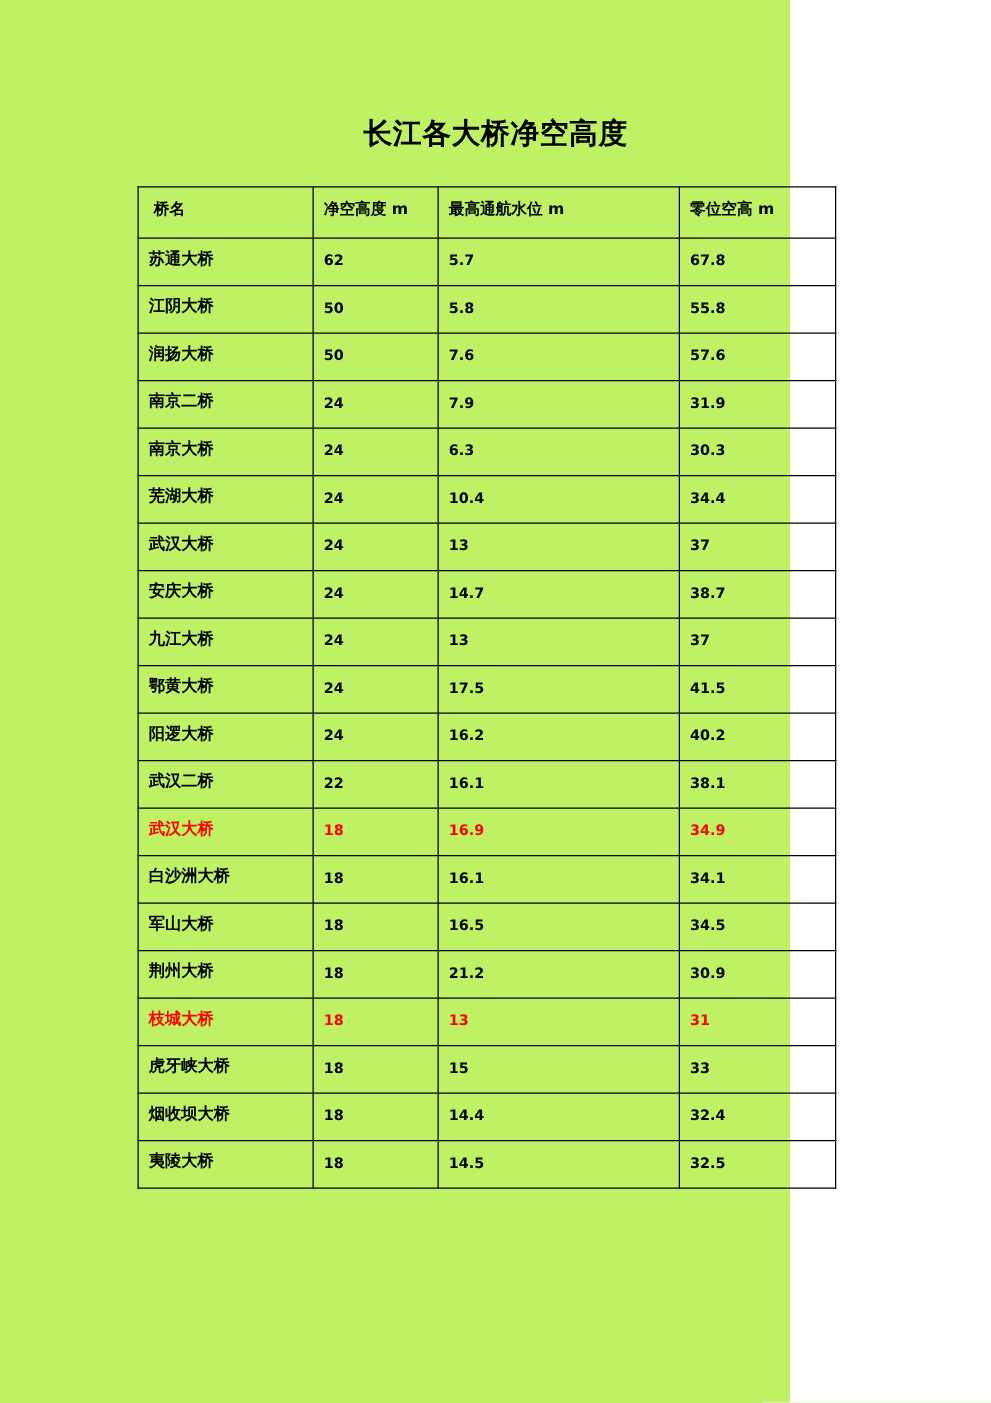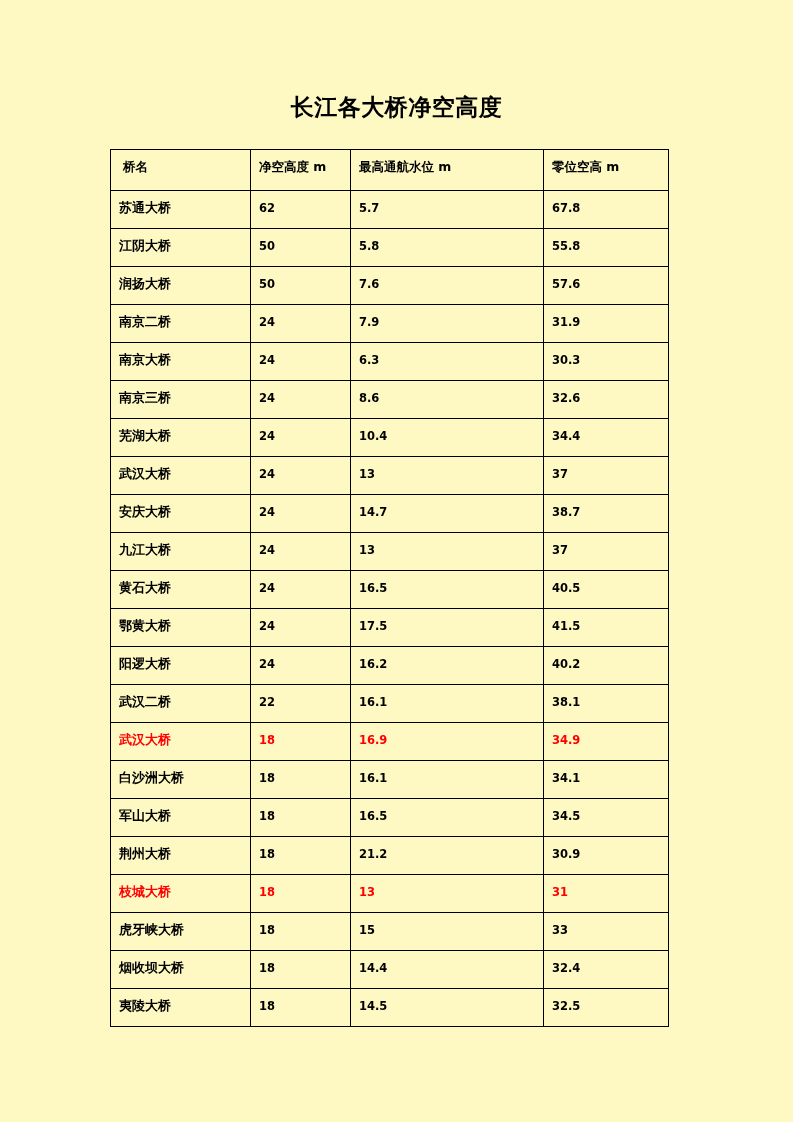--- a/index.html
+++ b/index.html
@@ -12,23 +12,23 @@
     width: 793px;
     height: 1122px;
     position: relative;
     font-family: "DejaVu Sans", "Liberation Sans", sans-serif;
     color: #000000;
     overflow: hidden;
   }
   .page {
     position: absolute;
     left: 0; top: 0;
-    width: 793px;
+    width: 632px;
     height: 1122px;
-    background: #fef9c3;
+    background: #bef264;
   }
   .doc-title {
     position: absolute;
     left: 0;
     top: 92px;
     width: 793px;
     text-align: center;
     font-size: 23px;
     font-weight: bold;
     letter-spacing: 0.5px;
@@ -139,26 +139,20 @@
             <td class="cell-num">7.9</td>
             <td class="cell-num">31.9</td>
           </tr>
           <tr>
             <td class="cell-name">南京大桥</td>
             <td class="cell-num">24</td>
             <td class="cell-num">6.3</td>
             <td class="cell-num">30.3</td>
           </tr>
           <tr>
-            <td class="cell-name">南京三桥</td>
-            <td class="cell-num">24</td>
-            <td class="cell-num">8.6</td>
-            <td class="cell-num">32.6</td>
-          </tr>
-          <tr>
             <td class="cell-name">芜湖大桥</td>
             <td class="cell-num">24</td>
             <td class="cell-num">10.4</td>
             <td class="cell-num">34.4</td>
           </tr>
           <tr>
             <td class="cell-name">武汉大桥</td>
             <td class="cell-num">24</td>
             <td class="cell-num">13</td>
             <td class="cell-num">37</td>
@@ -167,26 +161,20 @@
             <td class="cell-name">安庆大桥</td>
             <td class="cell-num">24</td>
             <td class="cell-num">14.7</td>
             <td class="cell-num">38.7</td>
           </tr>
           <tr>
             <td class="cell-name">九江大桥</td>
             <td class="cell-num">24</td>
             <td class="cell-num">13</td>
             <td class="cell-num">37</td>
-          </tr>
-          <tr>
-            <td class="cell-name">黄石大桥</td>
-            <td class="cell-num">24</td>
-            <td class="cell-num">16.5</td>
-            <td class="cell-num">40.5</td>
           </tr>
           <tr>
             <td class="cell-name">鄂黄大桥</td>
             <td class="cell-num">24</td>
             <td class="cell-num">17.5</td>
             <td class="cell-num">41.5</td>
           </tr>
           <tr>
             <td class="cell-name">阳逻大桥</td>
             <td class="cell-num">24</td>

